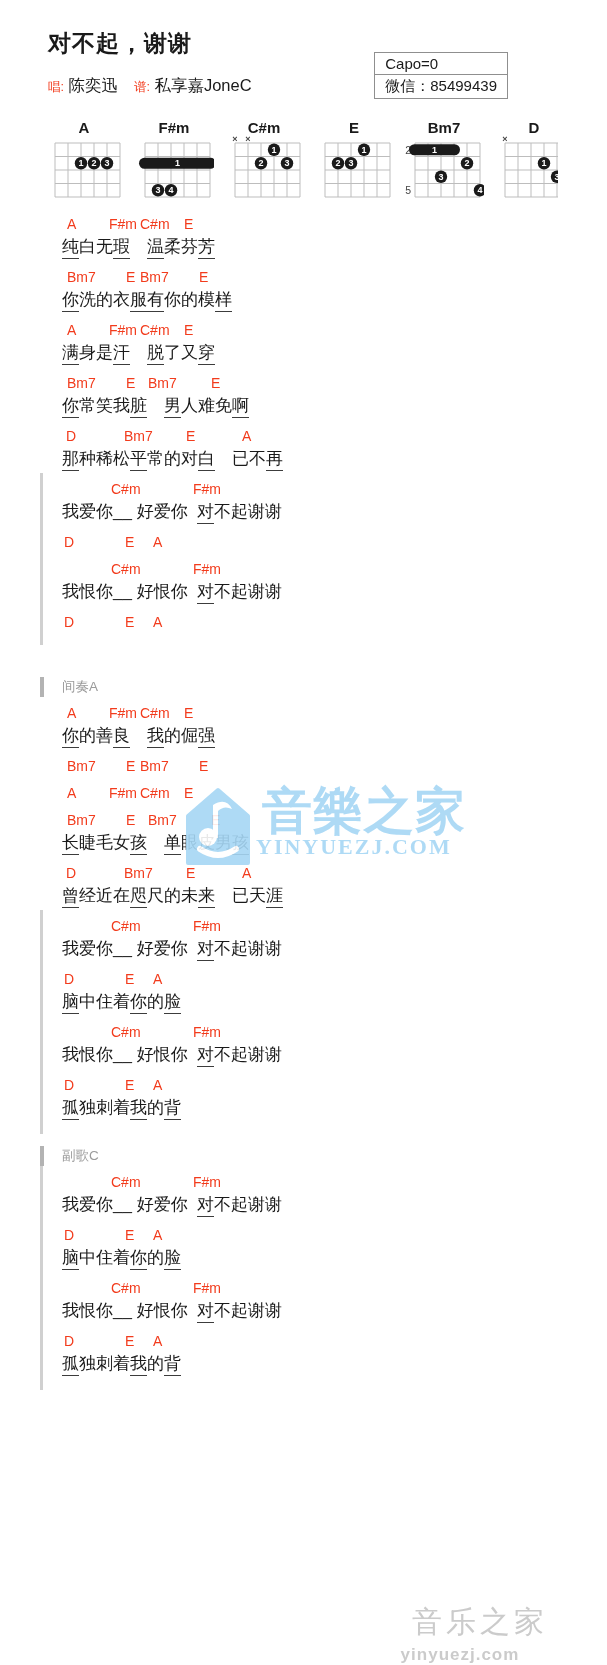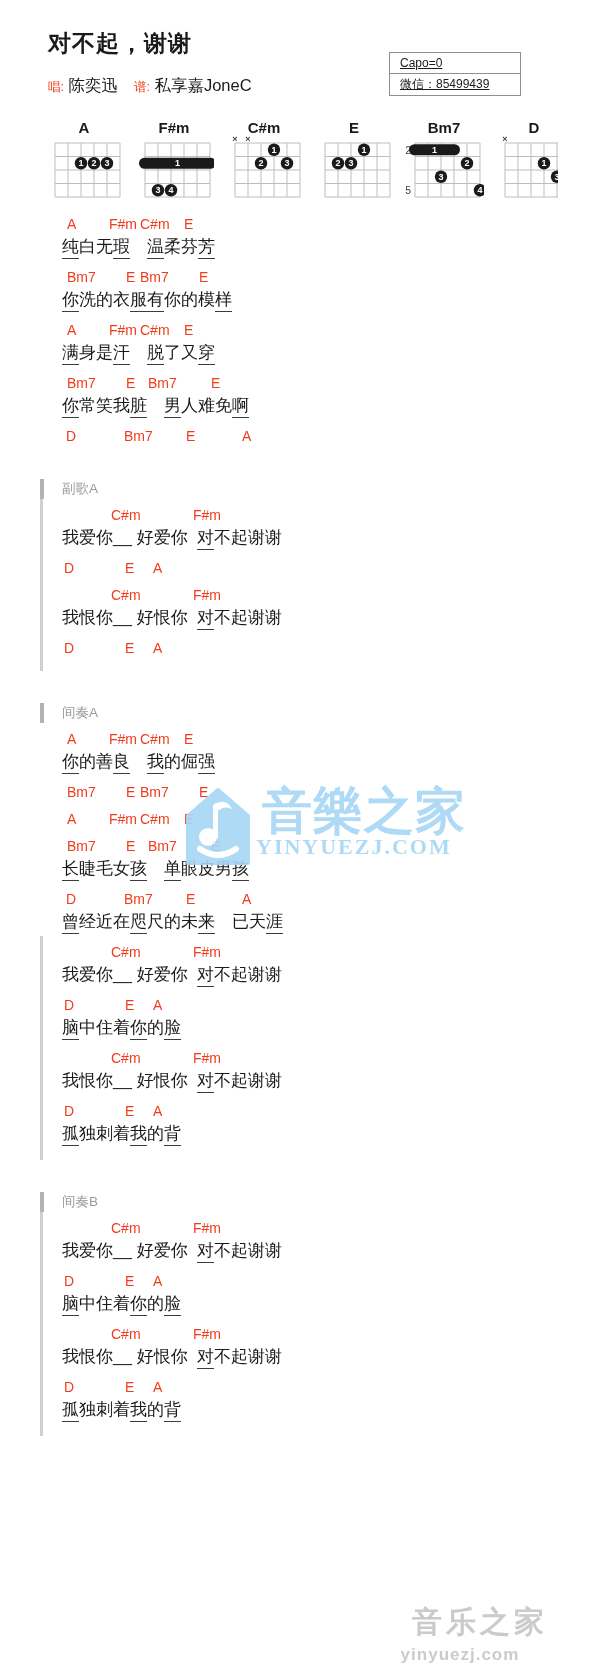--- a/index.html
+++ b/index.html
@@ -15,21 +15,21 @@
   html,body{margin:0;padding:0;background:#fff;}
   .page{
     position:relative;width:558px;height:1665px;background:#fff;overflow:hidden;
     font-family:"Liberation Sans","DejaVu Sans",sans-serif;color:var(--ink);border-radius:7px;
   }
   
   .title{margin:28px 0 0 48px;font-size:23px;font-weight:bold;letter-spacing:1px;}
   .credits{margin:16px 0 0 48px;font-size:16px;white-space:pre;}
   .credit-label{color:var(--red);font-size:12.5px;}
   .credit-name{color:var(--ink);font-size:16.5px;margin-right:16px;}
-  .capo-box{position:absolute;top:52px;right:37px;border-collapse:collapse;font-size:12px;text-decoration:underline;}
+  .capo-box{position:absolute;top:52px;right:50px;border-collapse:collapse;font-size:15px;}
   .capo-box td{border:1px solid #8f8f8f;padding:2px 10px;min-width:110px;height:16px;}
   
   .diagrams{display:flex;gap:10px;margin:22px 0 0 44px;}
   .diagram{width:80px;}
   .chord-name{text-align:center;font-weight:bold;font-size:15px;height:17px;line-height:17px;}
   
   #song{margin-top:2px;}
   .section-label{
     margin:32px 0 0 40px;border-left:4px solid var(--bar-dark);padding-left:18px;
     font-size:13.5px;color:var(--label-gray);height:20px;line-height:20px;
@@ -42,21 +42,21 @@
   .chord-row{position:relative;height:27px;}
   .chord{position:absolute;bottom:3px;color:var(--red);font-size:14px;white-space:pre;}
   .lyric-row{height:26px;line-height:24px;font-size:17px;white-space:pre;}
   .run.u{border-bottom:1px solid #3c3c3c;padding-bottom:2px;}
   
   .wm-center{position:absolute;left:186px;top:784px;width:280px;height:85px;z-index:3;opacity:.9;pointer-events:none;}
   .wm-center .house{position:absolute;left:0;top:3px;}
   .wm-center .brand{position:absolute;left:76px;top:-6px;font-size:50px;font-weight:bold;color:var(--wm-blue);letter-spacing:1px;}
   .wm-center .domain{position:absolute;left:70px;top:50px;font-family:"Liberation Serif","DejaVu Serif",serif;font-weight:bold;font-size:22px;letter-spacing:2px;color:var(--wm-blue);}
   .wm-bottom{position:absolute;top:1602px;right:10px;text-align:center;color:var(--wm-gray);z-index:3;pointer-events:none;}
-  .wm-bottom .brand{font-size:30px;font-weight:bold;letter-spacing:4px;text-shadow:0 0 1px #fff;margin-left:40px;}
+  .wm-bottom .brand{font-size:30px;font-weight:normal;letter-spacing:4px;text-shadow:0 0 1px #fff;margin-left:40px;}
   .wm-bottom .domain{font-size:17px;font-weight:bold;letter-spacing:1px;margin-top:2px;}
 </style>
 </head>
 <body>
 
 <div class="page">
 
   <div class="title">对不起，谢谢</div>
 
   <table class="capo-box">
@@ -226,24 +226,24 @@
             <span class="chord" style="left: 86px;">Bm7</span>
             <span class="chord" style="left: 149px;">E</span>
           </div>
           <div class="lyric-row"><span class="run u">你</span><span class="run">常笑我</span><span class="run u">脏</span><span class="run">　</span><span class="run u">男</span><span class="run">人难免</span><span class="run u">啊</span></div>
           <div class="chord-row">
             <span class="chord" style="left: 4px;">D</span>
             <span class="chord" style="left: 62px;">Bm7</span>
             <span class="chord" style="left: 124px;">E</span>
             <span class="chord" style="left: 180px;">A</span>
           </div>
+          <div class="lyric-row"><span class="run u">那</span><span class="run">种稀松</span><span class="run u">平</span><span class="run">常的对</span><span class="run u">白</span><span class="run">　已不</span><span class="run u">再</span></div>
         </div>
       </div>
       <div class="section barred">
-        <div class="section-label">副歌A</div>
         <div class="section-content">
           <div class="chord-row">
             <span class="chord" style="left: 49px;">C#m</span>
             <span class="chord" style="left: 131px;">F#m</span>
           </div>
           <div class="lyric-row"><span class="run">我爱你</span><span class="run">__</span><span class="run"> 好爱你</span><span class="run">  </span><span class="run u">对</span><span class="run">不起谢谢</span></div>
           <div class="chord-row">
             <span class="chord" style="left: 2px;">D</span>
             <span class="chord" style="left: 63px;">E</span>
             <span class="chord" style="left: 91px;">A</span>
@@ -317,24 +317,22 @@
           </div>
           <div class="lyric-row"><span class="run">我恨你</span><span class="run">__</span><span class="run"> 好恨你</span><span class="run">  </span><span class="run u">对</span><span class="run">不起谢谢</span></div>
           <div class="chord-row">
             <span class="chord" style="left: 2px;">D</span>
             <span class="chord" style="left: 63px;">E</span>
             <span class="chord" style="left: 91px;">A</span>
           </div>
           <div class="lyric-row"><span class="run u">孤</span><span class="run">独刺着</span><span class="run u">我</span><span class="run">的</span><span class="run u">背</span></div>
         </div>
       </div>
-      <div class="section">
-        <div class="section-label">间奏B</div>
-      </div>
       <div class="section barred">
+        <div class="section-label stack">副歌C</div>
         <div class="section-content">
           <div class="chord-row">
             <span class="chord" style="left: 49px;">C#m</span>
             <span class="chord" style="left: 131px;">F#m</span>
           </div>
           <div class="lyric-row"><span class="run">我爱你</span><span class="run">__</span><span class="run"> 好爱你</span><span class="run">  </span><span class="run u">对</span><span class="run">不起谢谢</span></div>
           <div class="chord-row">
             <span class="chord" style="left: 2px;">D</span>
             <span class="chord" style="left: 63px;">E</span>
             <span class="chord" style="left: 91px;">A</span>

